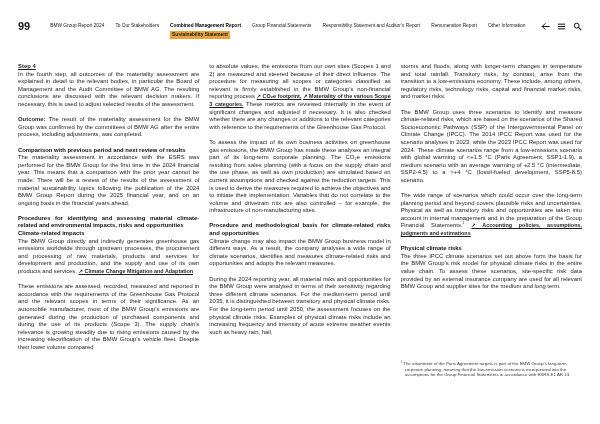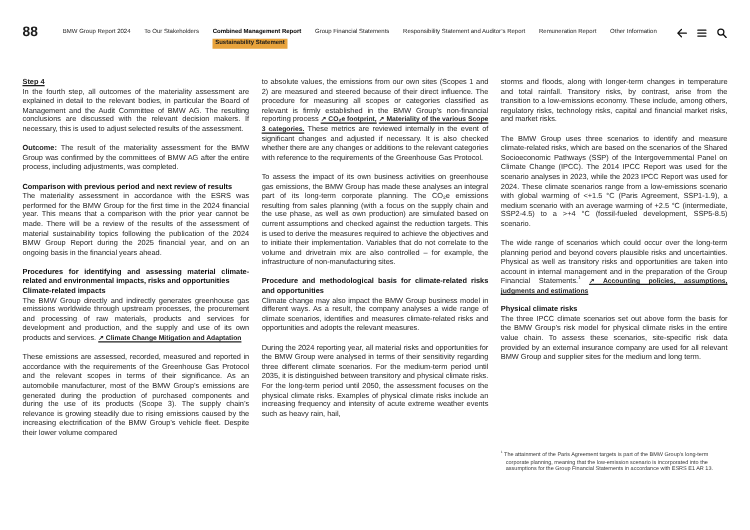--- a/index.html
+++ b/index.html
@@ -50,21 +50,21 @@
     font-size: 4.4px; line-height: 5.7px; text-align: left; color: #3a3a3a;
     padding-left: 4px; text-indent: -4px;
   }
 </style>
 </head>
 <body>
 
 <div class="page">
 
   <div class="header">
-    <div class="page-num">88</div>
+    <div class="page-num">99</div>
     <div class="nav">
         <div class="nav-item">
           <span class="nav-label">BMW Group Report 2024</span>
         </div>
         <div class="nav-item">
           <span class="nav-label">To Our Stakeholders</span>
         </div>
         <div class="nav-item active">
           <span class="nav-label">Combined Management Report</span>
           <span class="subtab" style="background: rgb(232, 163, 60);">Sustainability Statement</span>

